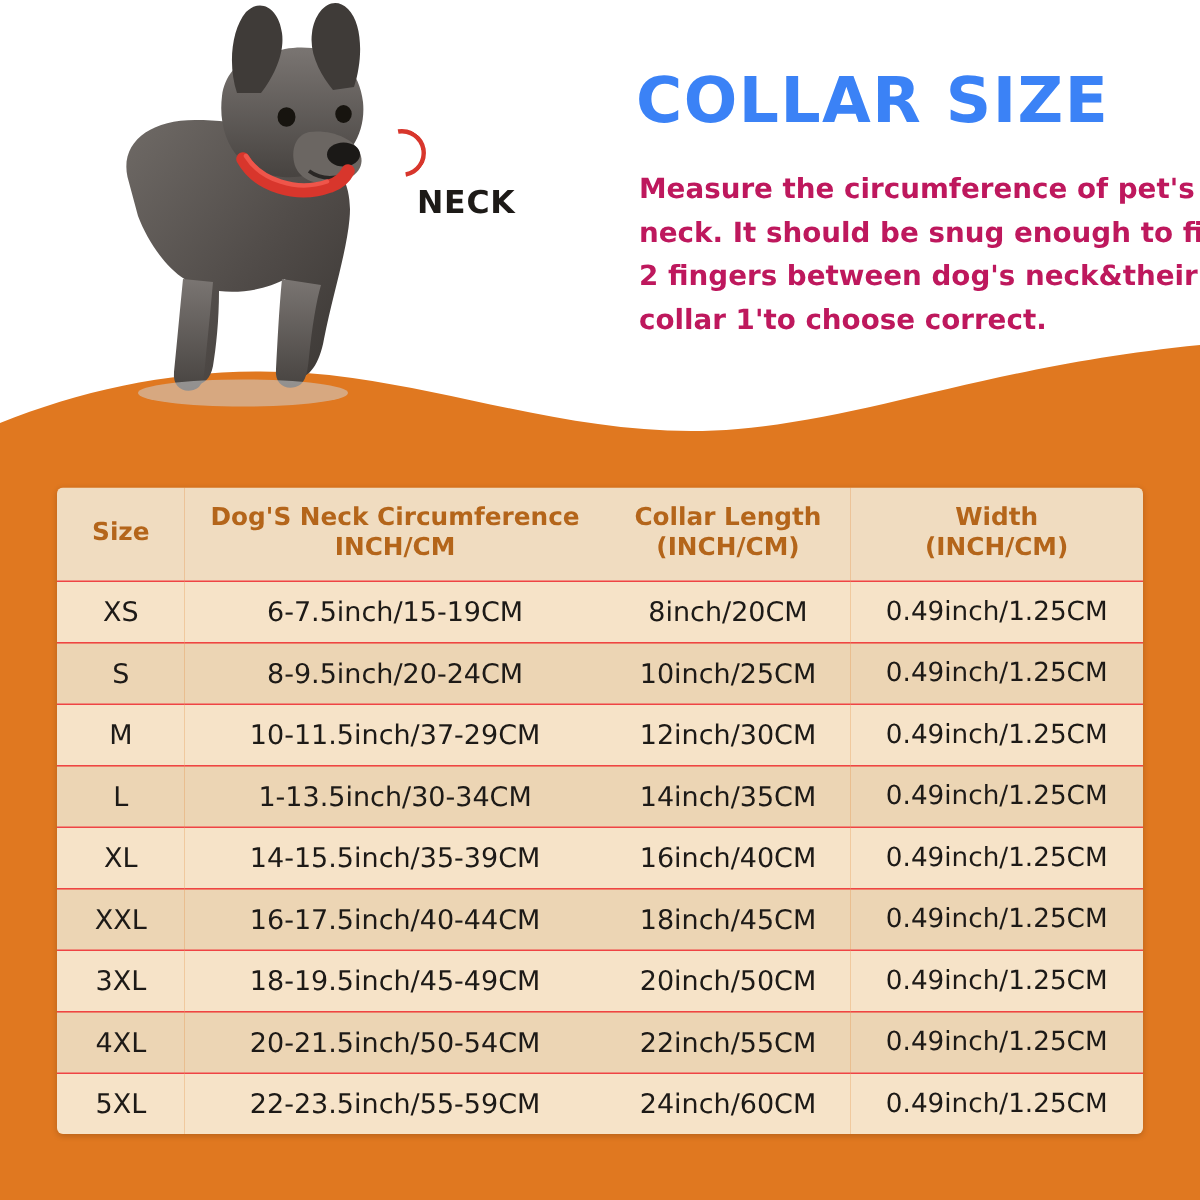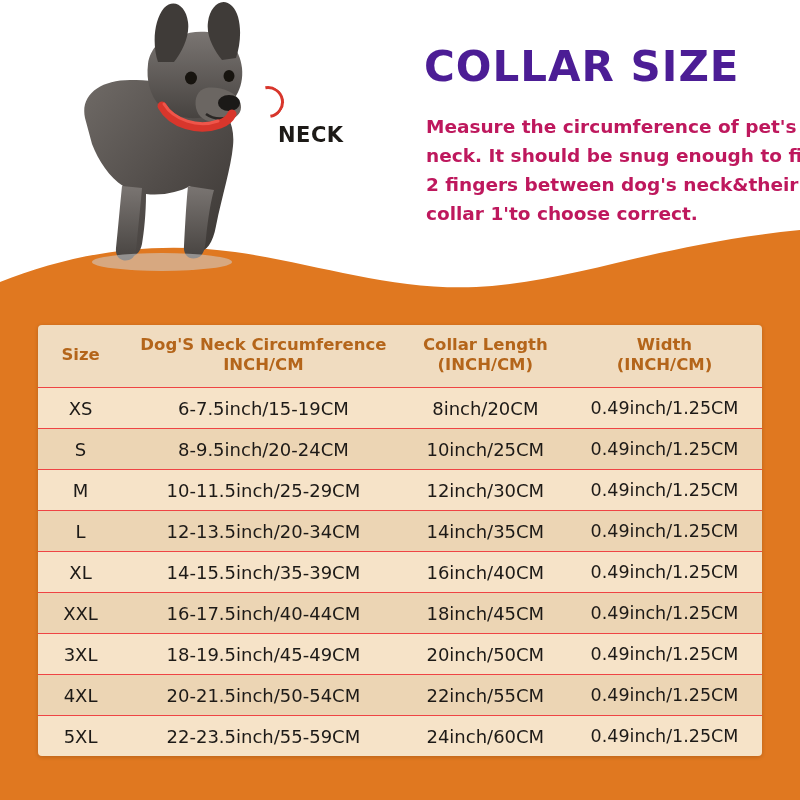--- a/index.html
+++ b/index.html
@@ -43,21 +43,21 @@
     height: 280px;
   }
 
   .title {
     position: absolute;
     left: 424px;
     top: 42px;
     font-size: 42px;
     font-weight: bold;
     letter-spacing: 1px;
-    color: #4c1d95;
+    color: #3b82f6;
     font-family: "DejaVu Sans", sans-serif;
   }
 
   .desc {
     position: absolute;
     left: 382px;
     top: 112px;
     width: 404px;
     font-size: 18.5px;
     line-height: 29px;
@@ -239,27 +239,27 @@
           <td class="width-cell">0.49inch/1.25CM</td>
         </tr>
         <tr>
           <td class="size-cell">S</td>
           <td>8-9.5inch/20-24CM</td>
           <td>10inch/25CM</td>
           <td class="width-cell">0.49inch/1.25CM</td>
         </tr>
         <tr>
           <td class="size-cell">M</td>
-          <td>10-11.5inch/25-29CM</td>
+          <td>10-11.5inch/37-29CM</td>
           <td>12inch/30CM</td>
           <td class="width-cell">0.49inch/1.25CM</td>
         </tr>
         <tr>
           <td class="size-cell">L</td>
-          <td>12-13.5inch/20-34CM</td>
+          <td>1-13.5inch/30-34CM</td>
           <td>14inch/35CM</td>
           <td class="width-cell">0.49inch/1.25CM</td>
         </tr>
         <tr>
           <td class="size-cell">XL</td>
           <td>14-15.5inch/35-39CM</td>
           <td>16inch/40CM</td>
           <td class="width-cell">0.49inch/1.25CM</td>
         </tr>
         <tr>

